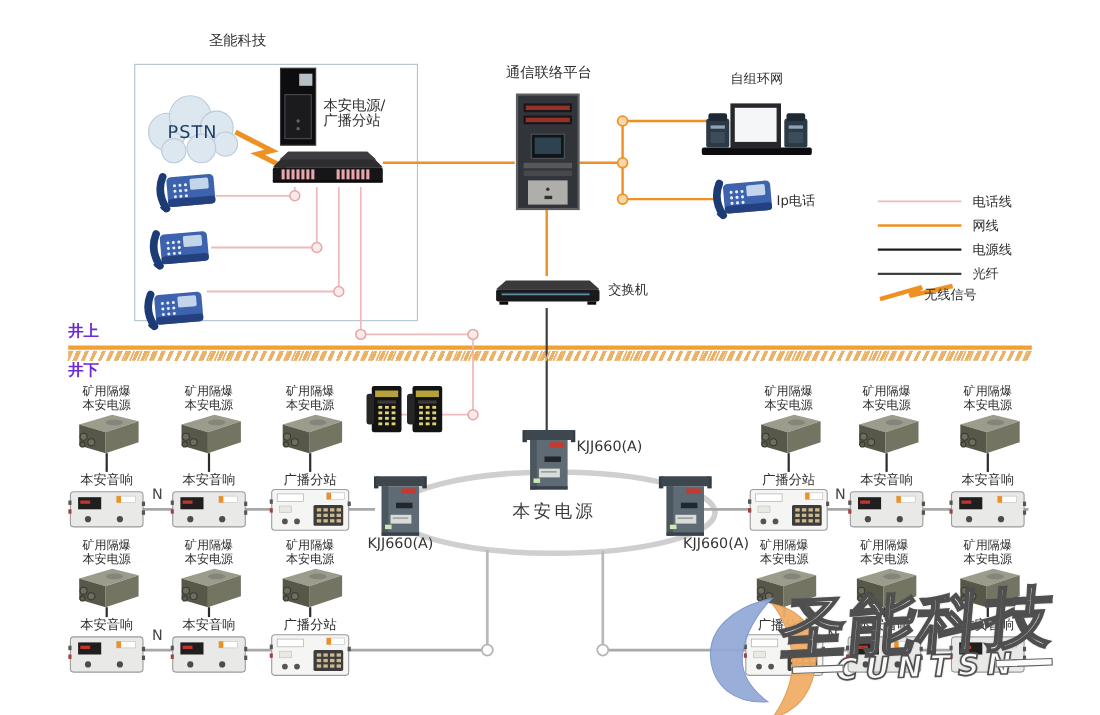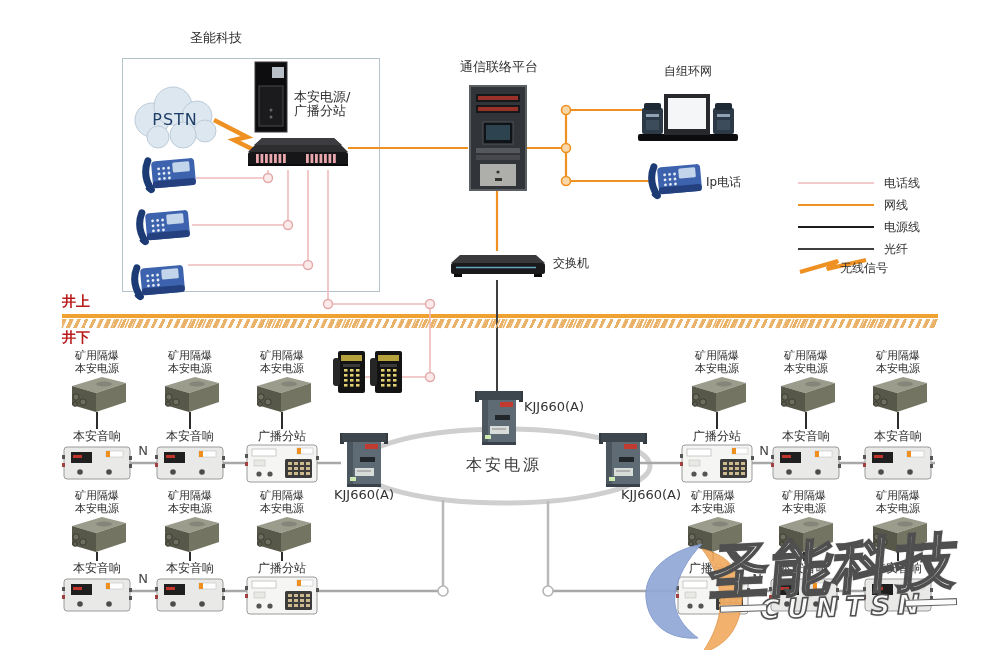--- a/index.html
+++ b/index.html
@@ -3,21 +3,21 @@
 <meta charset="utf-8">
 <style>
   html,body{margin:0;padding:0;background:#fff;}
   #stage{position:relative;width:1000px;height:650px;background:#fff;overflow:hidden;
          font-family:"DejaVu Sans","Liberation Sans",sans-serif;}
   .abs{position:absolute;}
   .lbl{position:absolute;font-size:12px;color:#2e2e2e;white-space:nowrap;line-height:14px;z-index:6;}
   .lbl.center{transform:translateX(-50%);text-align:center;}
   .lbl.small{font-size:11px;line-height:12.5px;}
   .lbl.big{font-size:16px;letter-spacing:3px;color:#3a3a3a;}
-  .lbl.orange{color:#b91c1c;font-weight:bold;font-size:14px;}
+  .lbl.orange{color:#6d28d9;font-weight:bold;font-size:14px;}
   .lbl.pstn{font-size:16px;font-weight:normal;color:#1d3d66;letter-spacing:1px;}
   .lbl.kjj{font-size:13px;color:#333;}
   .lbl.nlbl{font-size:13px;color:#444;}
   .dev{position:absolute;z-index:5;}
   .vline{position:absolute;width:2px;background:#2c2c2c;z-index:4;}
   #officebox{position:absolute;left:122px;top:58px;width:256px;height:232px;
              border:1px solid #b2c3cb;z-index:1;}
   #wires{position:absolute;left:0;top:0;z-index:2;}
   #hatchband{position:absolute;left:62px;top:319px;width:876px;height:9px;z-index:1;
     background:repeating-linear-gradient(115deg,#eab269 0px,#eab269 3px,rgba(0,0,0,0) 3px,rgba(0,0,0,0) 7px);}

